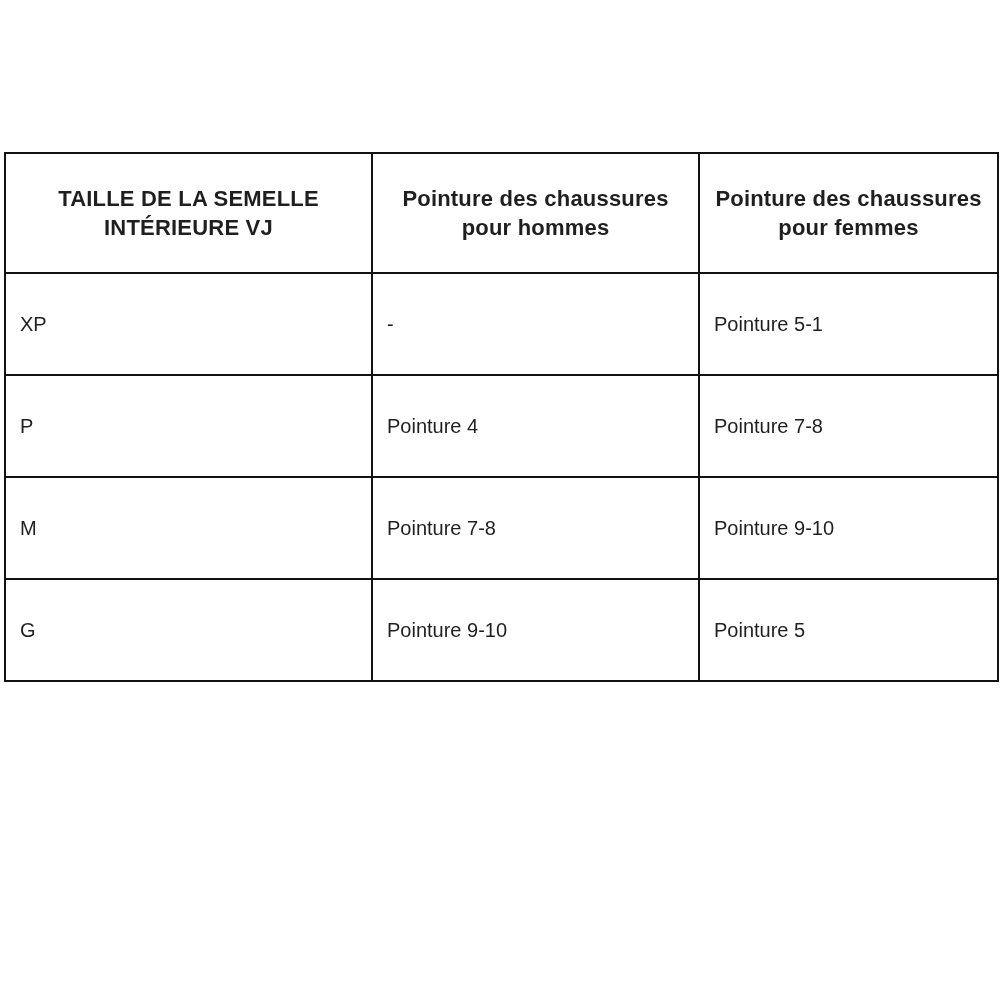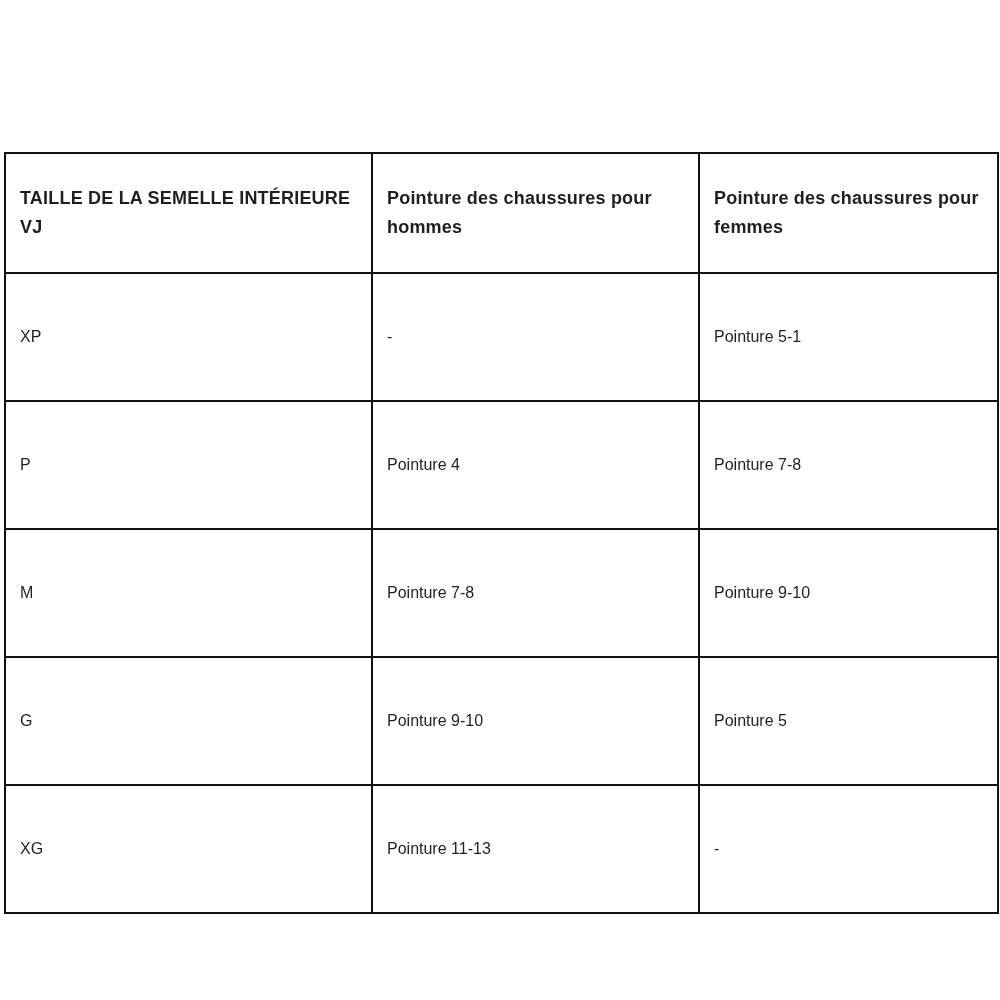--- a/index.html
+++ b/index.html
@@ -31,28 +31,29 @@
     border: 2px solid #121212;
     vertical-align: middle;
     text-align: left;
     padding: 10px 14px;
     box-sizing: border-box;
     color: #1f1f1f;
     background: #ffffff;
   }
   table.size-table th {
     height: 120px;
-    font-size: 18px;
+    font-size: 22px;
     font-weight: bold;
     line-height: 29px;
     letter-spacing: 0.2px;
+    text-align: center;
   }
   table.size-table td {
-    height: 128px;
-    font-size: 16px;
+    height: 102px;
+    font-size: 20px;
     font-weight: normal;
     line-height: 26px;
   }
   col.c1 { width: 367px; }
   col.c2 { width: 327px; }
   col.c3 { width: 299px; }
 </style>
 </head>
 <body>
 
@@ -90,20 +91,15 @@
       <tr>
         <td>M</td>
         <td>Pointure 7-8</td>
         <td>Pointure 9-10</td>
       </tr>
       <tr>
         <td>G</td>
         <td>Pointure 9-10</td>
         <td>Pointure 5</td>
       </tr>
-      <tr>
-        <td>XG</td>
-        <td>Pointure 11-13</td>
-        <td>-</td>
-      </tr>
     </tbody>
   </table>
 </div>
 
 </body></html>

